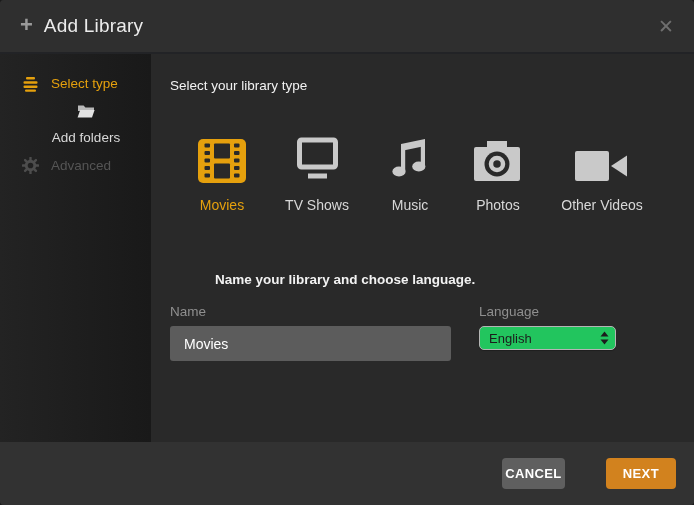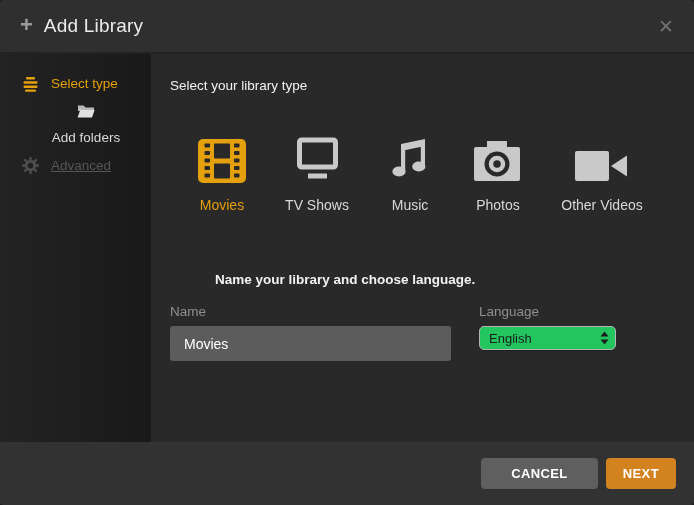--- a/index.html
+++ b/index.html
@@ -39,21 +39,21 @@
     background:linear-gradient(to right,#232323,#191919);
     padding-top:9px;
   }
   .side-item{
     height:41px;display:flex;align-items:center;gap:11px;
     padding-left:21px;font-size:13.5px;cursor:pointer;
   }
   .side-item .ic{width:19px;display:flex;justify-content:center;}
   .side-item.active{color:var(--accent-gold);}
   .side-item.normal{color:#d9d9d9;flex-direction:column;}
-  .side-item.disabled{color:#555;cursor:default;text-decoration:underline;}
+  .side-item.disabled{color:#555;cursor:default;}
   
   .content{flex:1 1 auto;padding:24px 0 0 19px;}
   .section-title{color:#f2f2f2;font-size:13.5px;}
   .type-row{display:flex;gap:8px;margin-top:38px;margin-left:10px;}
   .type-item{display:flex;flex-direction:column;align-items:center;cursor:pointer;}
   .type-item .icon-box{height:52px;display:flex;align-items:flex-end;justify-content:center;}
   .type-item .t-label{margin-top:14px;font-size:14px;color:#d8d8d8;}
   .type-item.selected .t-label{color:var(--accent-gold);}
   .w84{width:84px}.w90{width:90px}.w80{width:80px}.w112{width:112px}
   .name-title{margin-top:59px;color:#f2f2f2;font-size:13.5px;font-weight:700;margin-left:45px;}
@@ -78,22 +78,22 @@
   .ftr{
     height:63px;flex:0 0 63px;background:#323232;
     display:flex;align-items:center;justify-content:flex-end;
     gap:8px;padding-right:18px;
   }
   .btn{
     height:31px;border:none;border-radius:4px;color:#fff;
     font-size:13px;font-weight:700;letter-spacing:.4px;cursor:pointer;
     font-family:"Liberation Sans","DejaVu Sans",sans-serif;
   }
-  .btn.cancel{background:var(--cancel-button-bg);padding:0 30px;text-align:right;}
-  .btn.next{background:var(--next-button-bg);padding:0 17px;}
+  .btn.cancel{background:var(--cancel-button-bg);padding:0 3px;text-align:right;}
+  .btn.next{background:var(--next-button-bg);padding:0 17px;margin-left:33px;}
 </style>
 </head>
 <body>
 
 <div class="dialog">
 
   <div class="hdr">
     <span class="plus">+</span>
     <span class="title">Add Library</span>
     <span class="close">✕</span>

